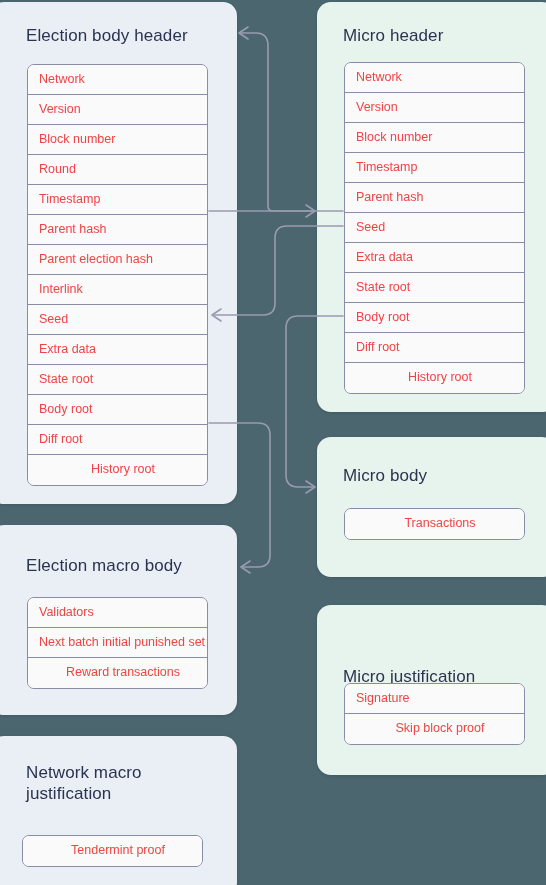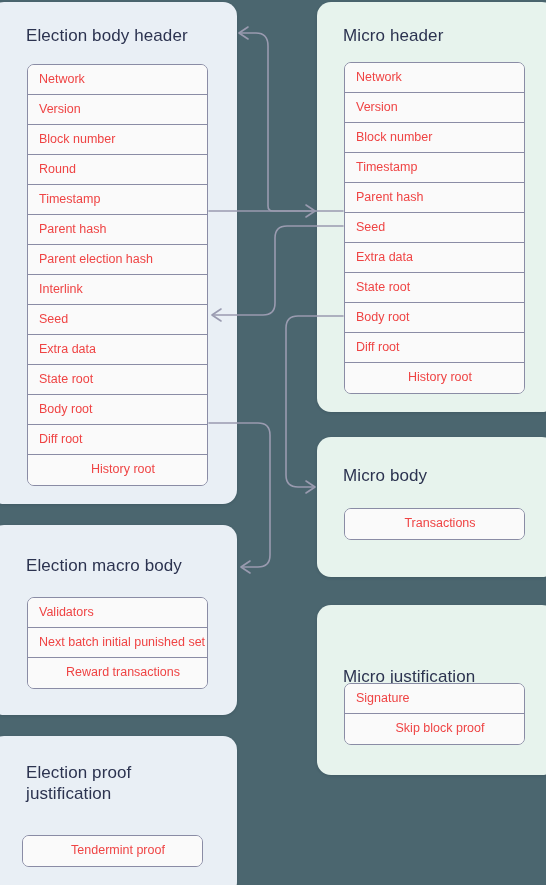--- a/index.html
+++ b/index.html
@@ -182,21 +182,21 @@
   <div class="card macro" id="card-election-macro-body">
     <div class="card-title">Election macro body</div>
     <div class="field-list">
       <div class="field-row">Validators</div>
       <div class="field-row">Next batch initial punished set</div>
       <div class="field-row">Reward transactions</div>
     </div>
   </div>
 
   <div class="card macro" id="card-election-macro-justification">
-    <div class="card-title">Election proof justification</div>
+    <div class="card-title">Network macro justification</div>
     <div class="field-list">
       <div class="field-row">Tendermint proof</div>
     </div>
   </div>
 
   <div class="card micro" id="card-micro-header">
     <div class="card-title">Micro header</div>
     <div class="field-list">
       <div class="field-row">Network</div>
       <div class="field-row">Version</div>

